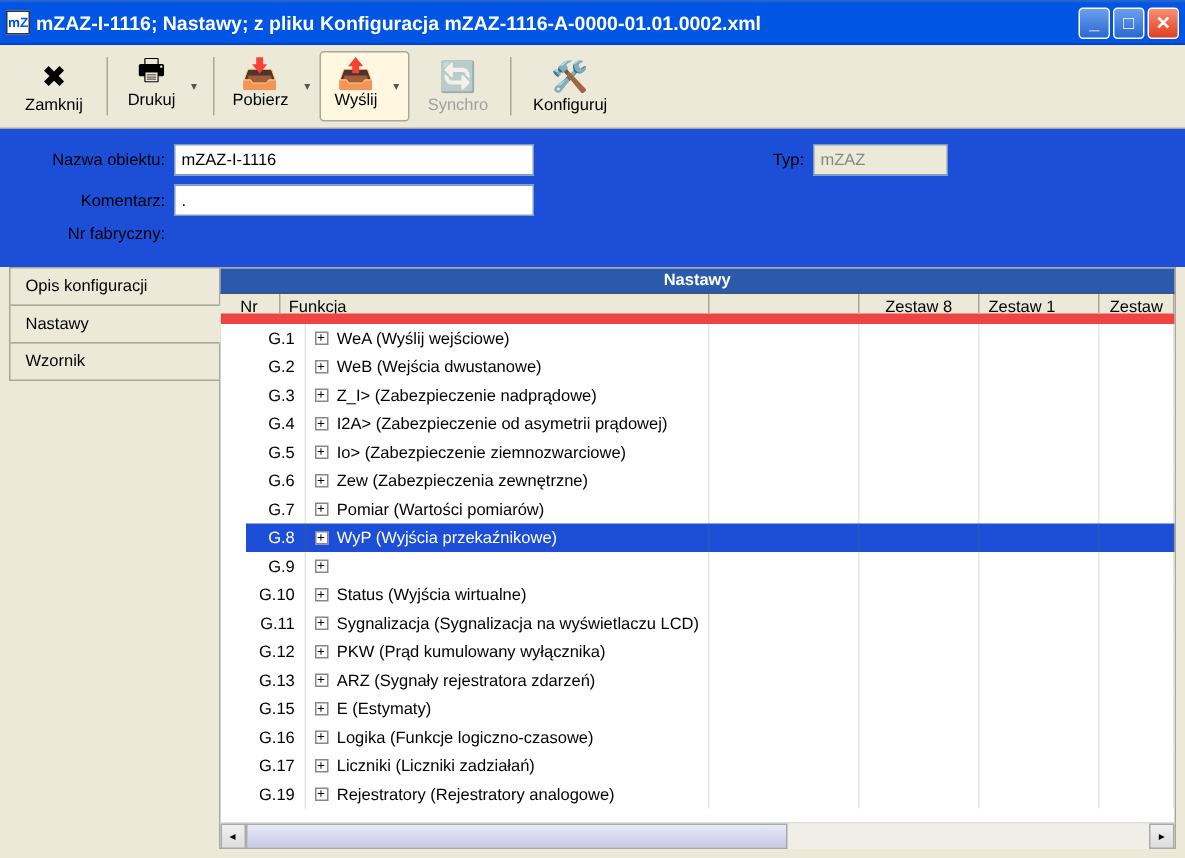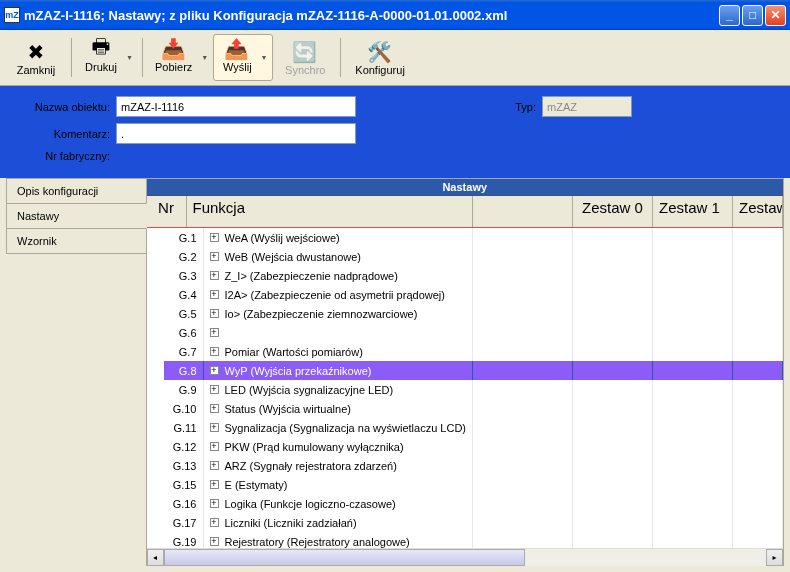--- a/index.html
+++ b/index.html
@@ -25,32 +25,32 @@
 .formrow label { width: 90px; text-align: right; margin-right: 6px; font-size: 11px; }
 .formrow input[type=text] { height: 21px; border: 1px solid #7f9db9; padding: 2px 4px; font-size: 11px; font-family: inherit; }
 .formrow input[disabled] { background: #ece9d8; color: #888; }
 .main { display: flex; padding: 0 6px 6px 6px; }
 .tabs { width: 155px; background: #ece9d8; }
 .tabbtn { padding: 6px 10px; border: 1px solid #aca899; border-right: none; background: #ece9d8; cursor: pointer; margin-top: -1px; font-size: 11px; }
 .tabbtn.first { margin-top: 0; }
 .tabbtn.sel { background: #ece9d8; border-right: 1px solid #ece9d8; position: relative; z-index: 2; }
 .content { flex: 1; border: 1px solid #aca899; background: #fff; margin-left: -1px; display: flex; flex-direction: column; height: 388px; }
 .panehdr { background: linear-gradient(to bottom, #4a7ac9, #0a3aa9); background: #2a5aa9; color: #fff; font-weight: bold; text-align: center; padding: 2px; font-size: 11px; border-bottom: 1px solid #405080; }
-.gridhdr { display: flex; background: #ece9d8; border-bottom: 1px solid #ef4444; font-size: 15px; height: 32px; flex-shrink: 0; }
+.gridhdr { display: flex; background: #ece9d8; border-bottom: 7px solid #ef4444; font-size: 11px; height: 20px; flex-shrink: 0; }
 .gridhdr .col { border-right: 1px solid #aca899; padding: 3px 6px; overflow: hidden; white-space: nowrap; }
 .col-nr { width: 40px; text-align: center; }
 .col-fn { flex: 1; min-width: 260px; }
 .col-gap { width: 100px; }
 .col-z0 { width: 80px; text-align: center; }
 .col-z1 { width: 80px; text-align: left; }
 .col-z2 { width: 50px; text-align: center; }
 .gridbody { flex: 1; overflow-y: auto; overflow-x: hidden; }
 .row { display: flex; font-size: 11px; height: 19px; align-items: center; cursor: default; margin-left: 17px; }
 .row .c { border-right: 1px solid #e8e8e8; padding: 2px 6px; overflow: hidden; white-space: nowrap; height: 100%; display: flex; align-items: center; }
-.row.sel { background: #8b5cf6; color: #fff; }
+.row.sel { background: #1d4ed8; color: #fff; }
 .row.sel .c { border-right-color: #2a5aa9; }
 .row .c.nr { width: 40px; justify-content: flex-end; }
 .row .c.fn { flex: 1; min-width: 260px; }
 .row .c.gap { width: 100px; }
 .row .c.z0 { width: 80px; }
 .row .c.z1 { width: 80px; }
 .row .c.z2 { width: 50px; }
 .exp { display: inline-block; width: 9px; height: 9px; border: 1px solid #888; text-align: center; line-height: 7px; font-size: 9px; margin-right: 6px; background: #fff; color: #000; flex-shrink: 0; }
 .hscroll { height: 17px; background: #ece9d8; border-top: 1px solid #ddd; display: flex; align-items: center; flex-shrink: 0; }
 .hscroll .sbtn { width: 17px; height: 17px; background: linear-gradient(#f0f0f0,#ddd); border: 1px solid #aaa; display: flex; align-items: center; justify-content: center; font-size: 8px; cursor: pointer; }
@@ -136,21 +136,21 @@
     <div class="tabbtn first">Opis konfiguracji</div>
     <div class="tabbtn sel">Nastawy</div>
     <div class="tabbtn">Wzornik</div>
   </div>
   <div class="content">
     <div class="panehdr">Nastawy</div>
     <div class="gridhdr">
       <div class="col col-nr">Nr</div>
       <div class="col col-fn">Funkcja</div>
       <div class="col col-gap"></div>
-      <div class="col col-z0">Zestaw 0</div>
+      <div class="col col-z0">Zestaw 8</div>
       <div class="col col-z1">Zestaw 1</div>
       <div class="col col-z2">Zestaw</div>
     </div>
     <div class="gridbody" id="gridbody">
         <div class="row">
           <div class="c nr">G.1</div>
           <div class="c fn">
             <span class="exp">+</span>
             <span>WeA (Wyślij wejściowe)</span>
           </div>
@@ -200,20 +200,21 @@
           </div>
           <div class="c gap"></div>
           <div class="c z0"></div>
           <div class="c z1"></div>
           <div class="c z2"></div>
         </div>
         <div class="row">
           <div class="c nr">G.6</div>
           <div class="c fn">
             <span class="exp">+</span>
+            <span>Zew (Zabezpieczenia zewnętrzne)</span>
           </div>
           <div class="c gap"></div>
           <div class="c z0"></div>
           <div class="c z1"></div>
           <div class="c z2"></div>
         </div>
         <div class="row">
           <div class="c nr">G.7</div>
           <div class="c fn">
             <span class="exp">+</span>
@@ -232,21 +233,20 @@
           </div>
           <div class="c gap"></div>
           <div class="c z0"></div>
           <div class="c z1"></div>
           <div class="c z2"></div>
         </div>
         <div class="row">
           <div class="c nr">G.9</div>
           <div class="c fn">
             <span class="exp">+</span>
-            <span>LED (Wyjścia sygnalizacyjne LED)</span>
           </div>
           <div class="c gap"></div>
           <div class="c z0"></div>
           <div class="c z1"></div>
           <div class="c z2"></div>
         </div>
         <div class="row">
           <div class="c nr">G.10</div>
           <div class="c fn">
             <span class="exp">+</span>

